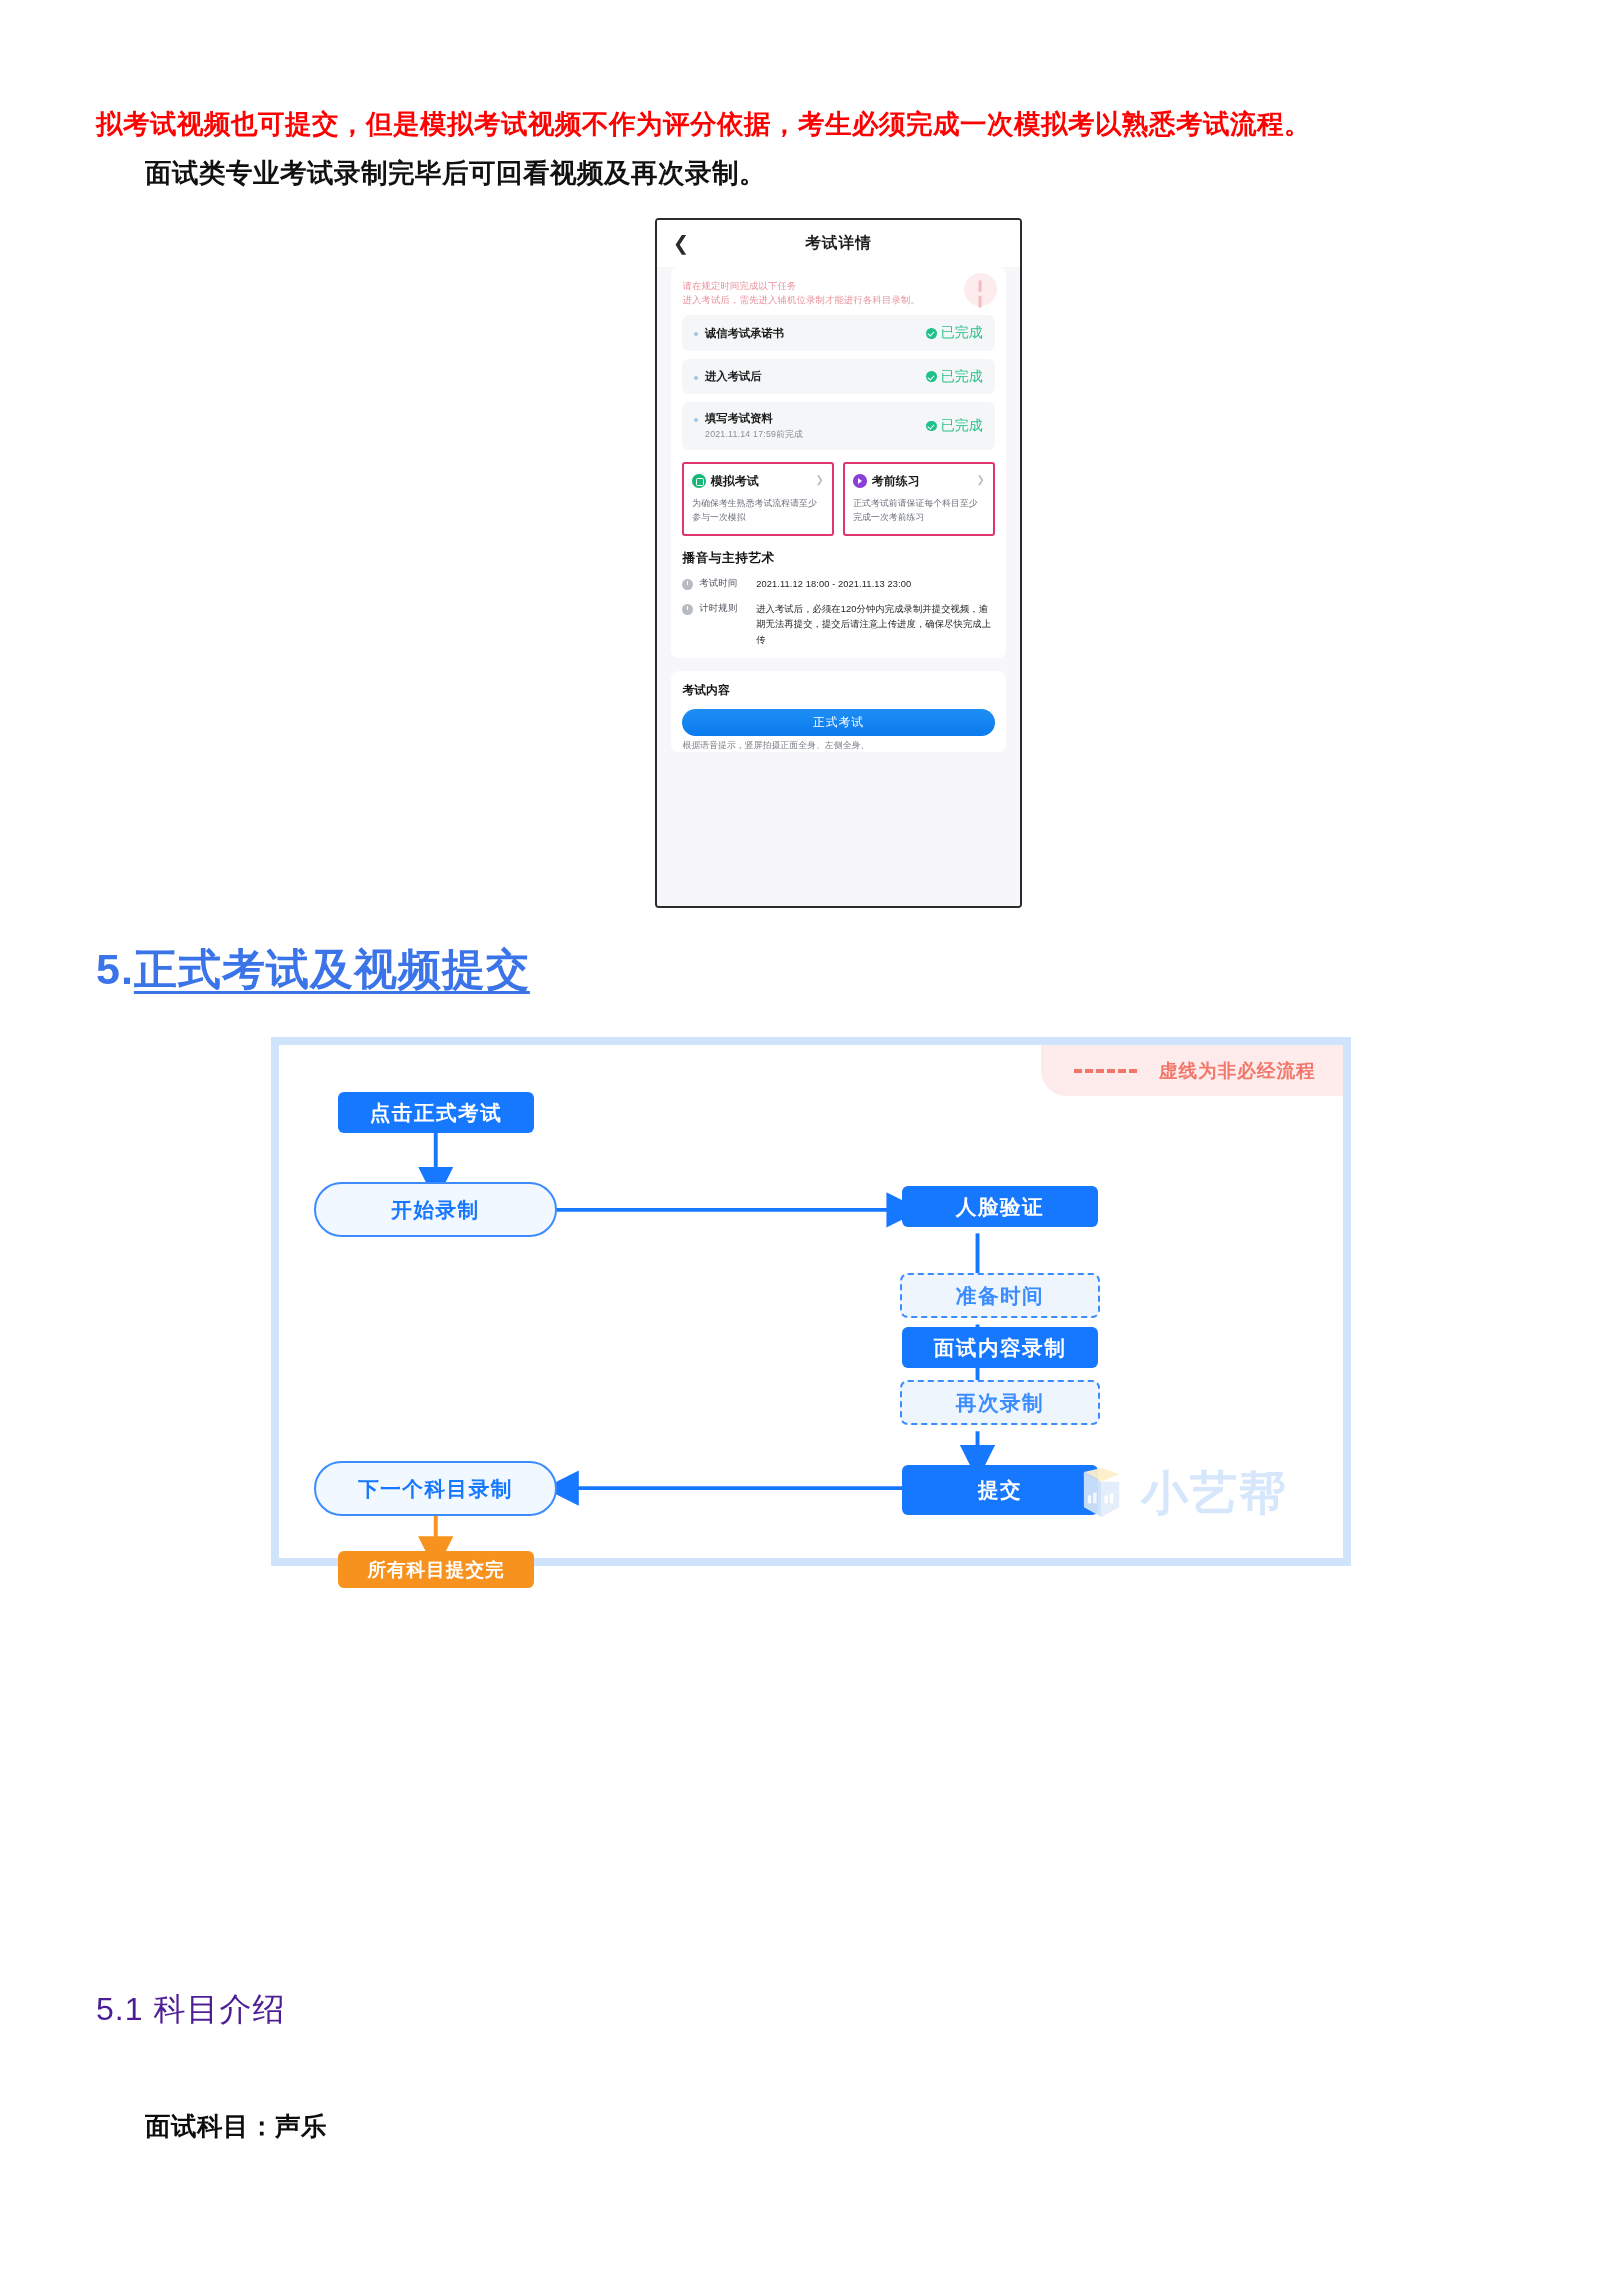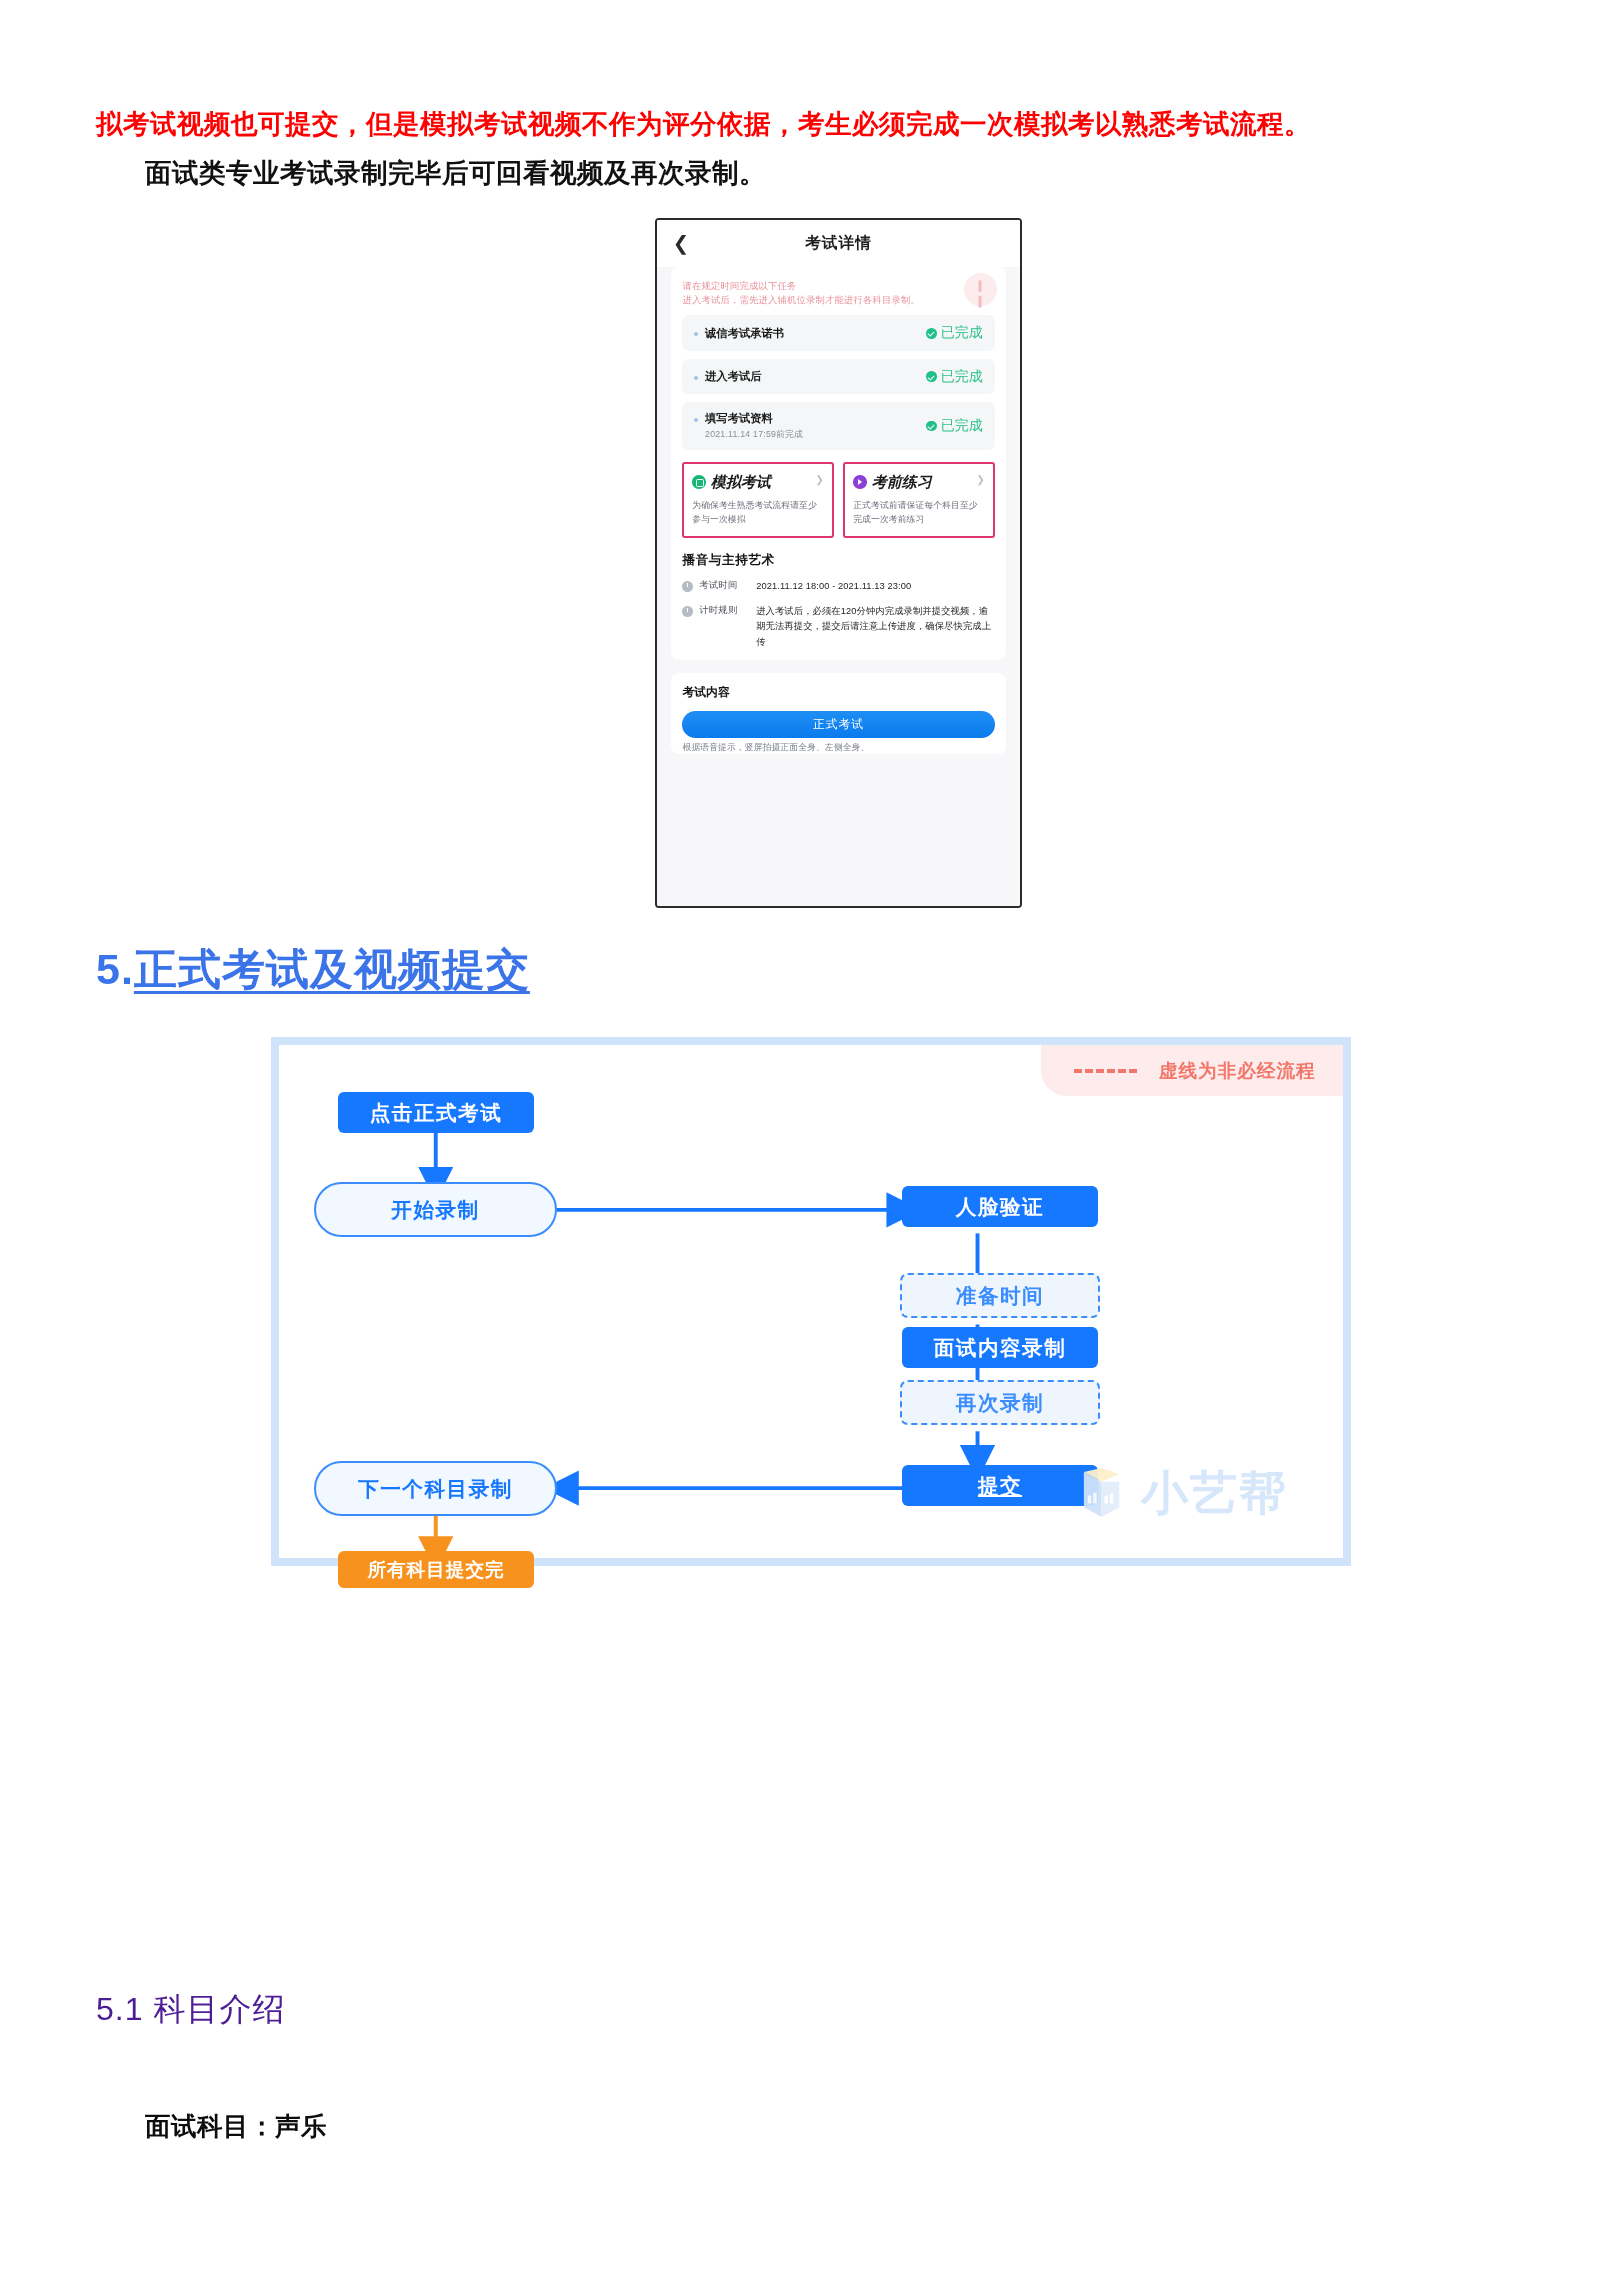--- a/index.html
+++ b/index.html
@@ -97,21 +97,21 @@
   .ph-pair-ico.purple{background:#8b3fd6;}
   .ph-pair-ico.green:after{
     content:"";position:absolute;left:3.9px;top:3.9px;width:5.9px;height:5.9px;
     border:1.4px solid #fff;border-radius:1.5px;
   }
   .ph-pair-ico.purple:after{
     content:"";position:absolute;left:4.9px;top:3.4px;
     border-left:4.9px solid #fff;border-top:3.4px solid transparent;
     border-bottom:3.4px solid transparent;
   }
-  .ph-pair-title{font-size:15px;font-weight:700;color:#1a1a1a;font-style:italic;}
+  .ph-pair-title{font-size:12px;font-weight:700;color:#1a1a1a;}
   .ph-pair-arrow{position:absolute;right:7.8px;top:9.8px;font-size:9.8px;color:#b9bdc6;}
   .ph-pair-desc{margin-top:6.9px;font-size:8.8px;color:#6d727c;line-height:1.6;letter-spacing:0.1px;}
 
   .ph-subject{margin-top:13.7px;}
   .ph-subject-title{font-size:12.7px;font-weight:700;color:#141414;letter-spacing:0.5px;}
   .ph-row{display:flex;margin-top:9.8px;}
   .ph-clock{
     width:10.8px;height:10.8px;border-radius:50%;background:#b7bbc4;margin:2px 5.9px 0 0;flex:none;
     position:relative;
   }
@@ -338,21 +338,21 @@
       <div class="node n-pill" style="left:35px;top:137px;width:243px;height:55px;">开始录制</div>
 
       <div class="node n-solid" style="left:623px;top:141px;width:196px;height:41px;">人脸验证</div>
 
       <div class="node n-dashed" style="left:621px;top:228px;width:200px;height:45px;">准备时间</div>
 
       <div class="node n-solid" style="left:623px;top:282px;width:196px;height:41px;">面试内容录制</div>
 
       <div class="node n-dashed" style="left:621px;top:335px;width:200px;height:45px;">再次录制</div>
 
-      <div class="node n-solid" style="left:623px;top:420px;width:196px;height:41px;text-decoration:underline;">提交</div>
+      <div class="node n-solid" style="left:623px;top:420px;width:196px;height:50px;">提交</div>
 
       <div class="node n-pill" style="left:35px;top:416px;width:243px;height:55px;">下一个科目录制</div>
 
       <div class="node n-orange" style="left:59px;top:506px;width:196px;height:37px;">所有科目提交完</div>
 
       <div class="wm">
         <svg width="53" height="51" viewBox="0 0 54 52">
           <path d="M6,4 L6,40 L24,50 L24,14 Z" fill="#cfe2f8"></path>
           <path d="M24,14 L24,50 L42,40 L42,14 Z" fill="#e3eefb"></path>
           <path d="M6,4 L24,14 L42,6 L24,0 Z" fill="#fdf0cd"></path>

